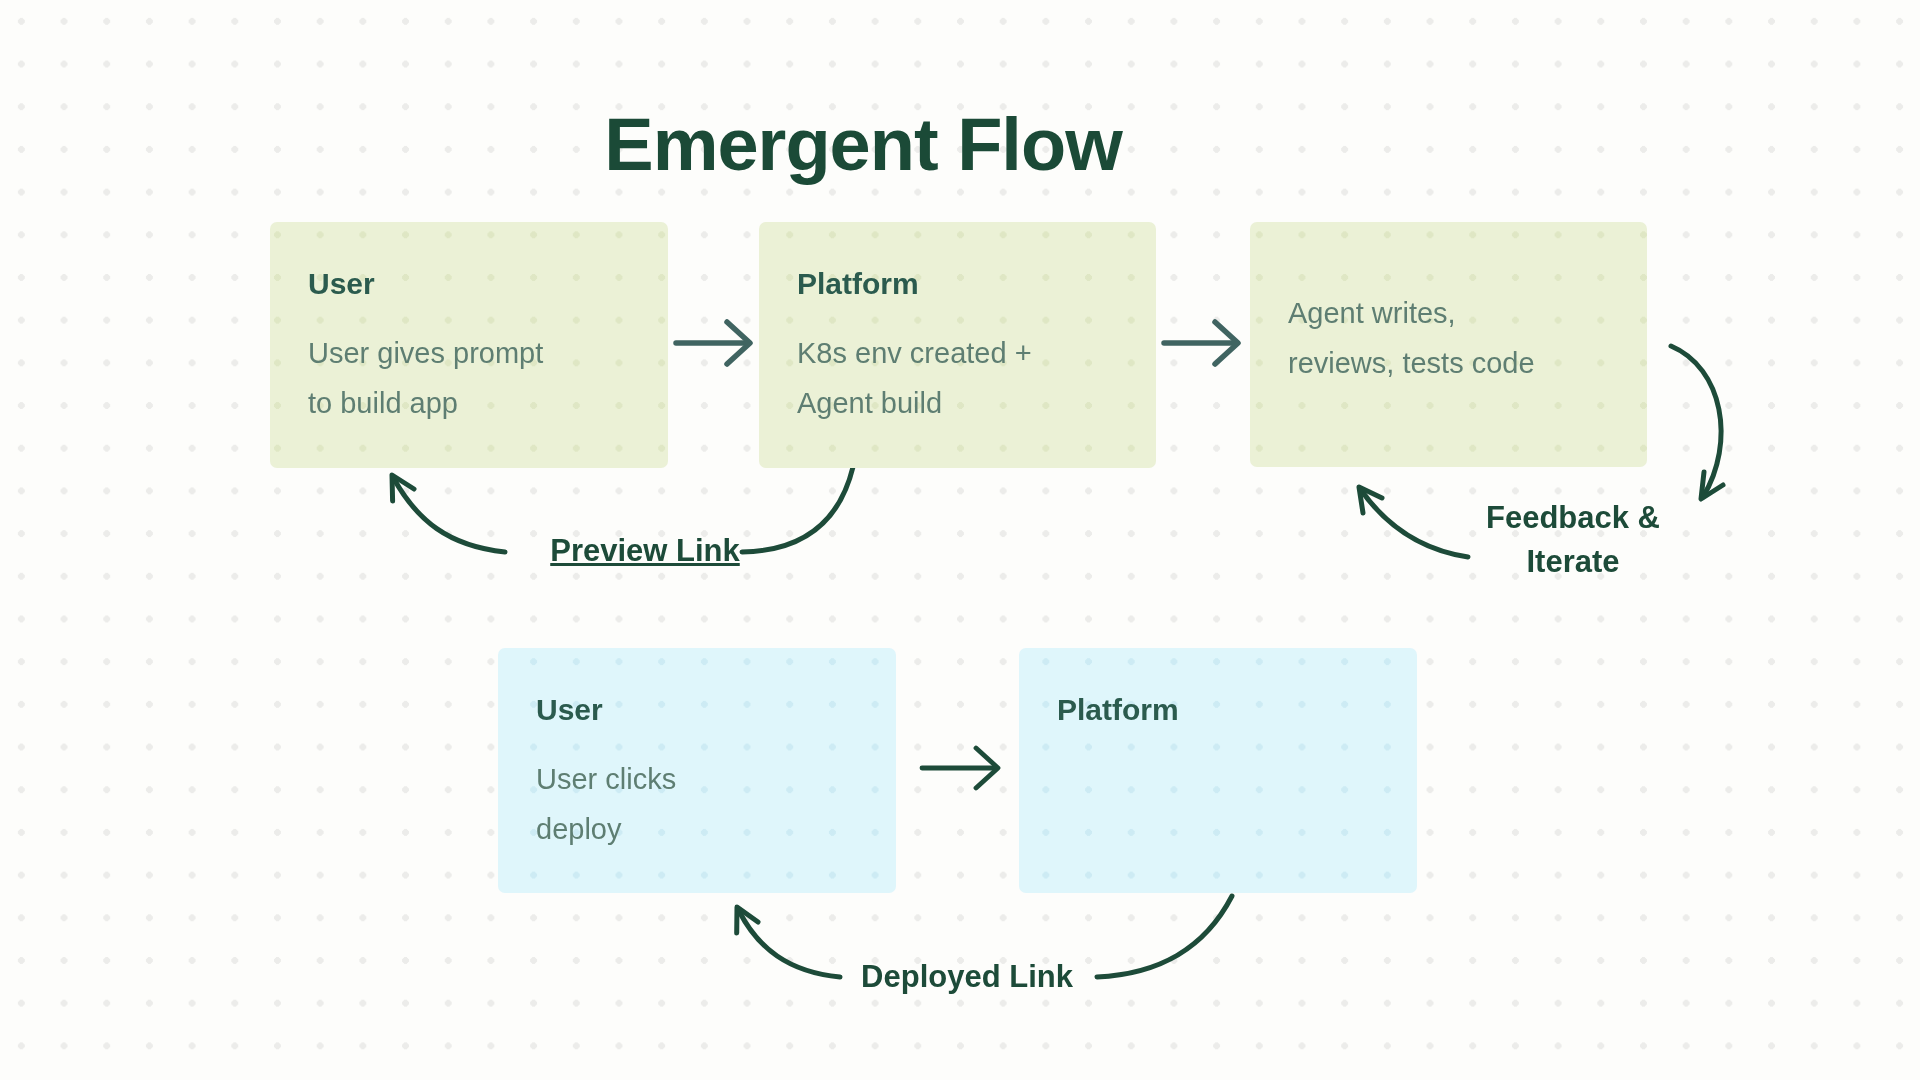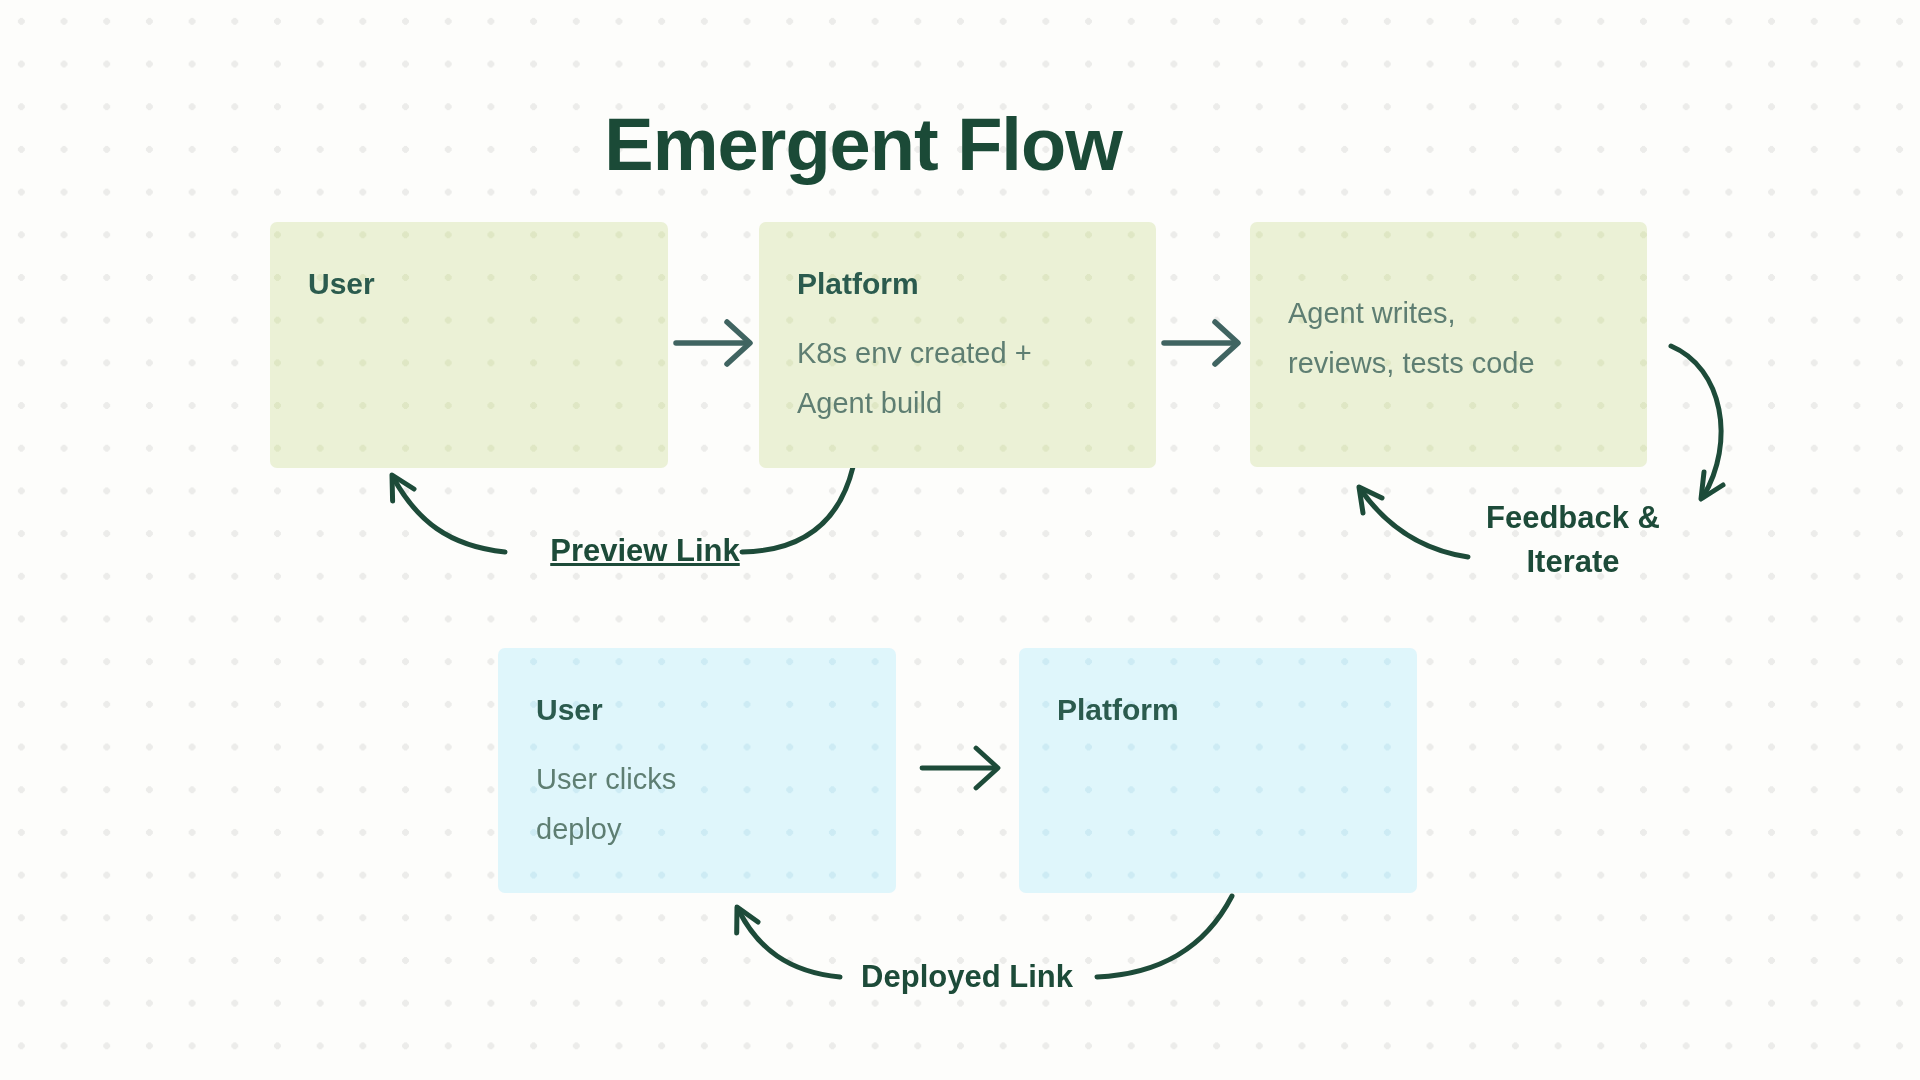--- a/index.html
+++ b/index.html
@@ -89,20 +89,22 @@
       <path d="M840,977 C788,972 758,948 739,911"></path>
       <path d="M736.7,933 L737,907 L758,922"></path>
     </g>
   </svg>
 </div>
 
 <h1 class="diagram-title">Emergent Flow</h1>
 
 <div class="card green" id="card-user-1">
   <div class="card-title">User</div>
+  <div class="card-body">User gives prompt
+to build app</div>
 </div>
 
 <div class="card green" id="card-platform-1">
   <div class="card-title">Platform</div>
   <div class="card-body">K8s env created +
 Agent build</div>
 </div>
 
 <div class="card green" id="card-agent">
   <div class="card-body">Agent writes,

